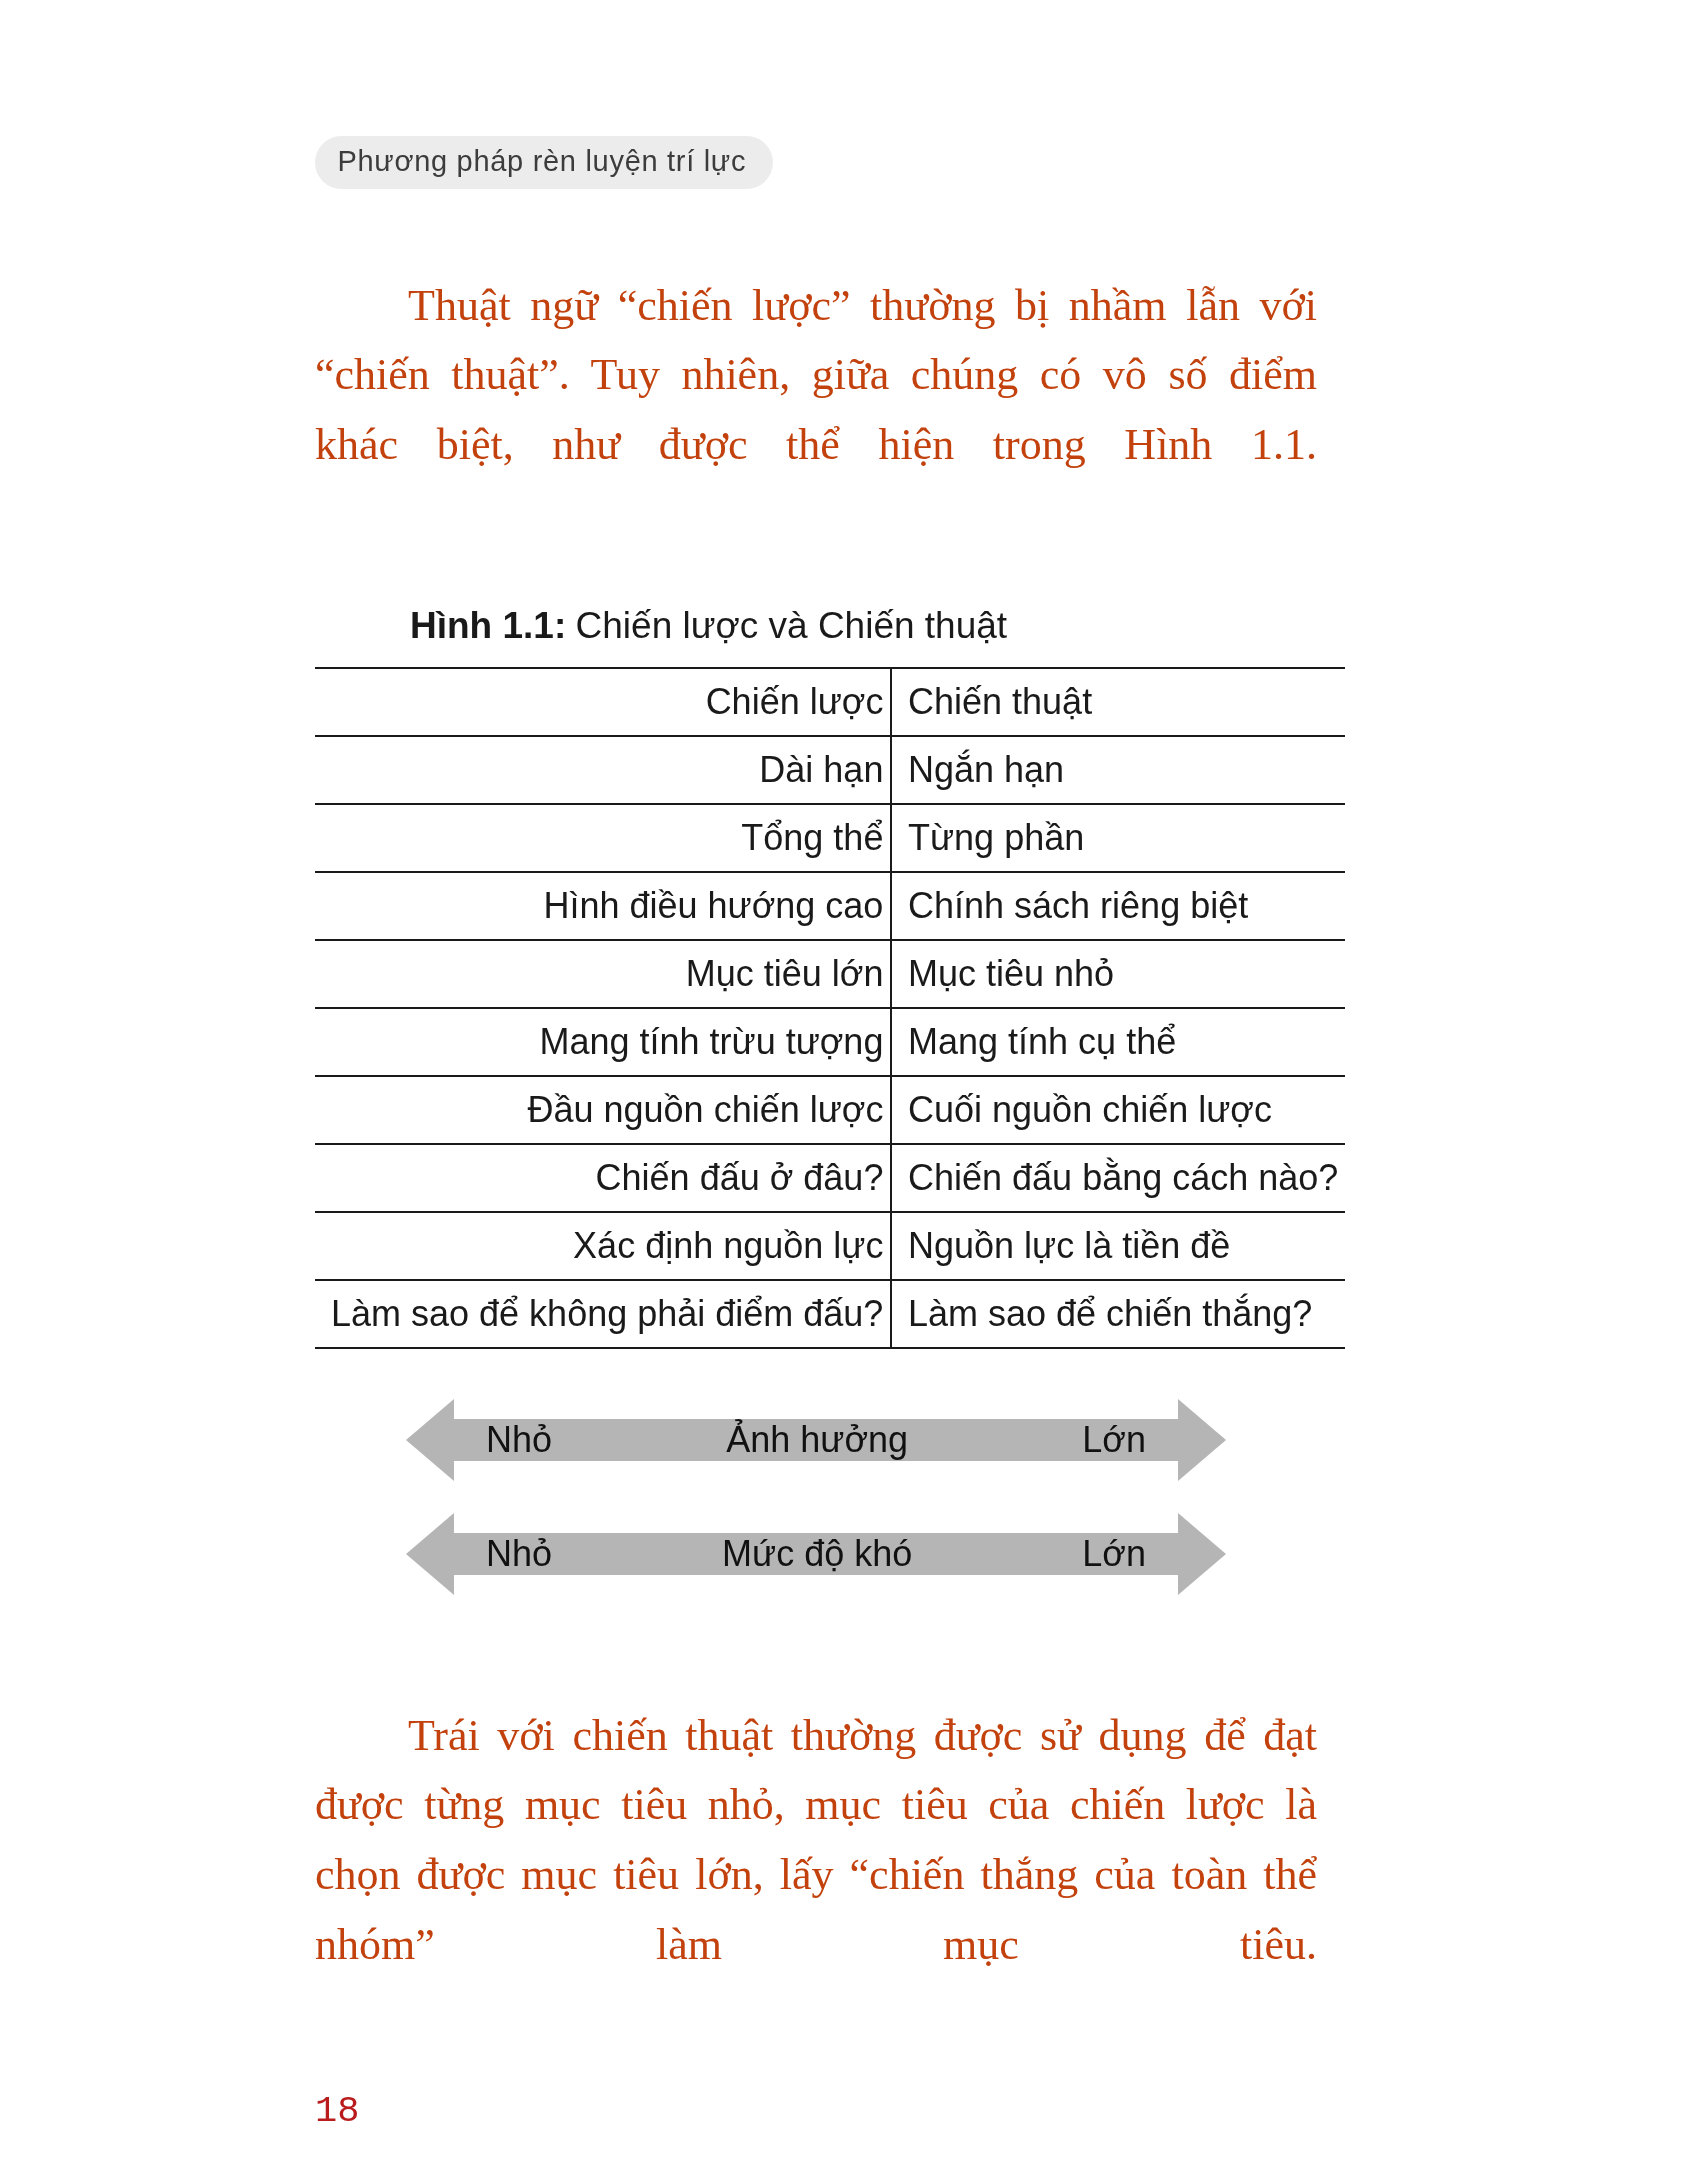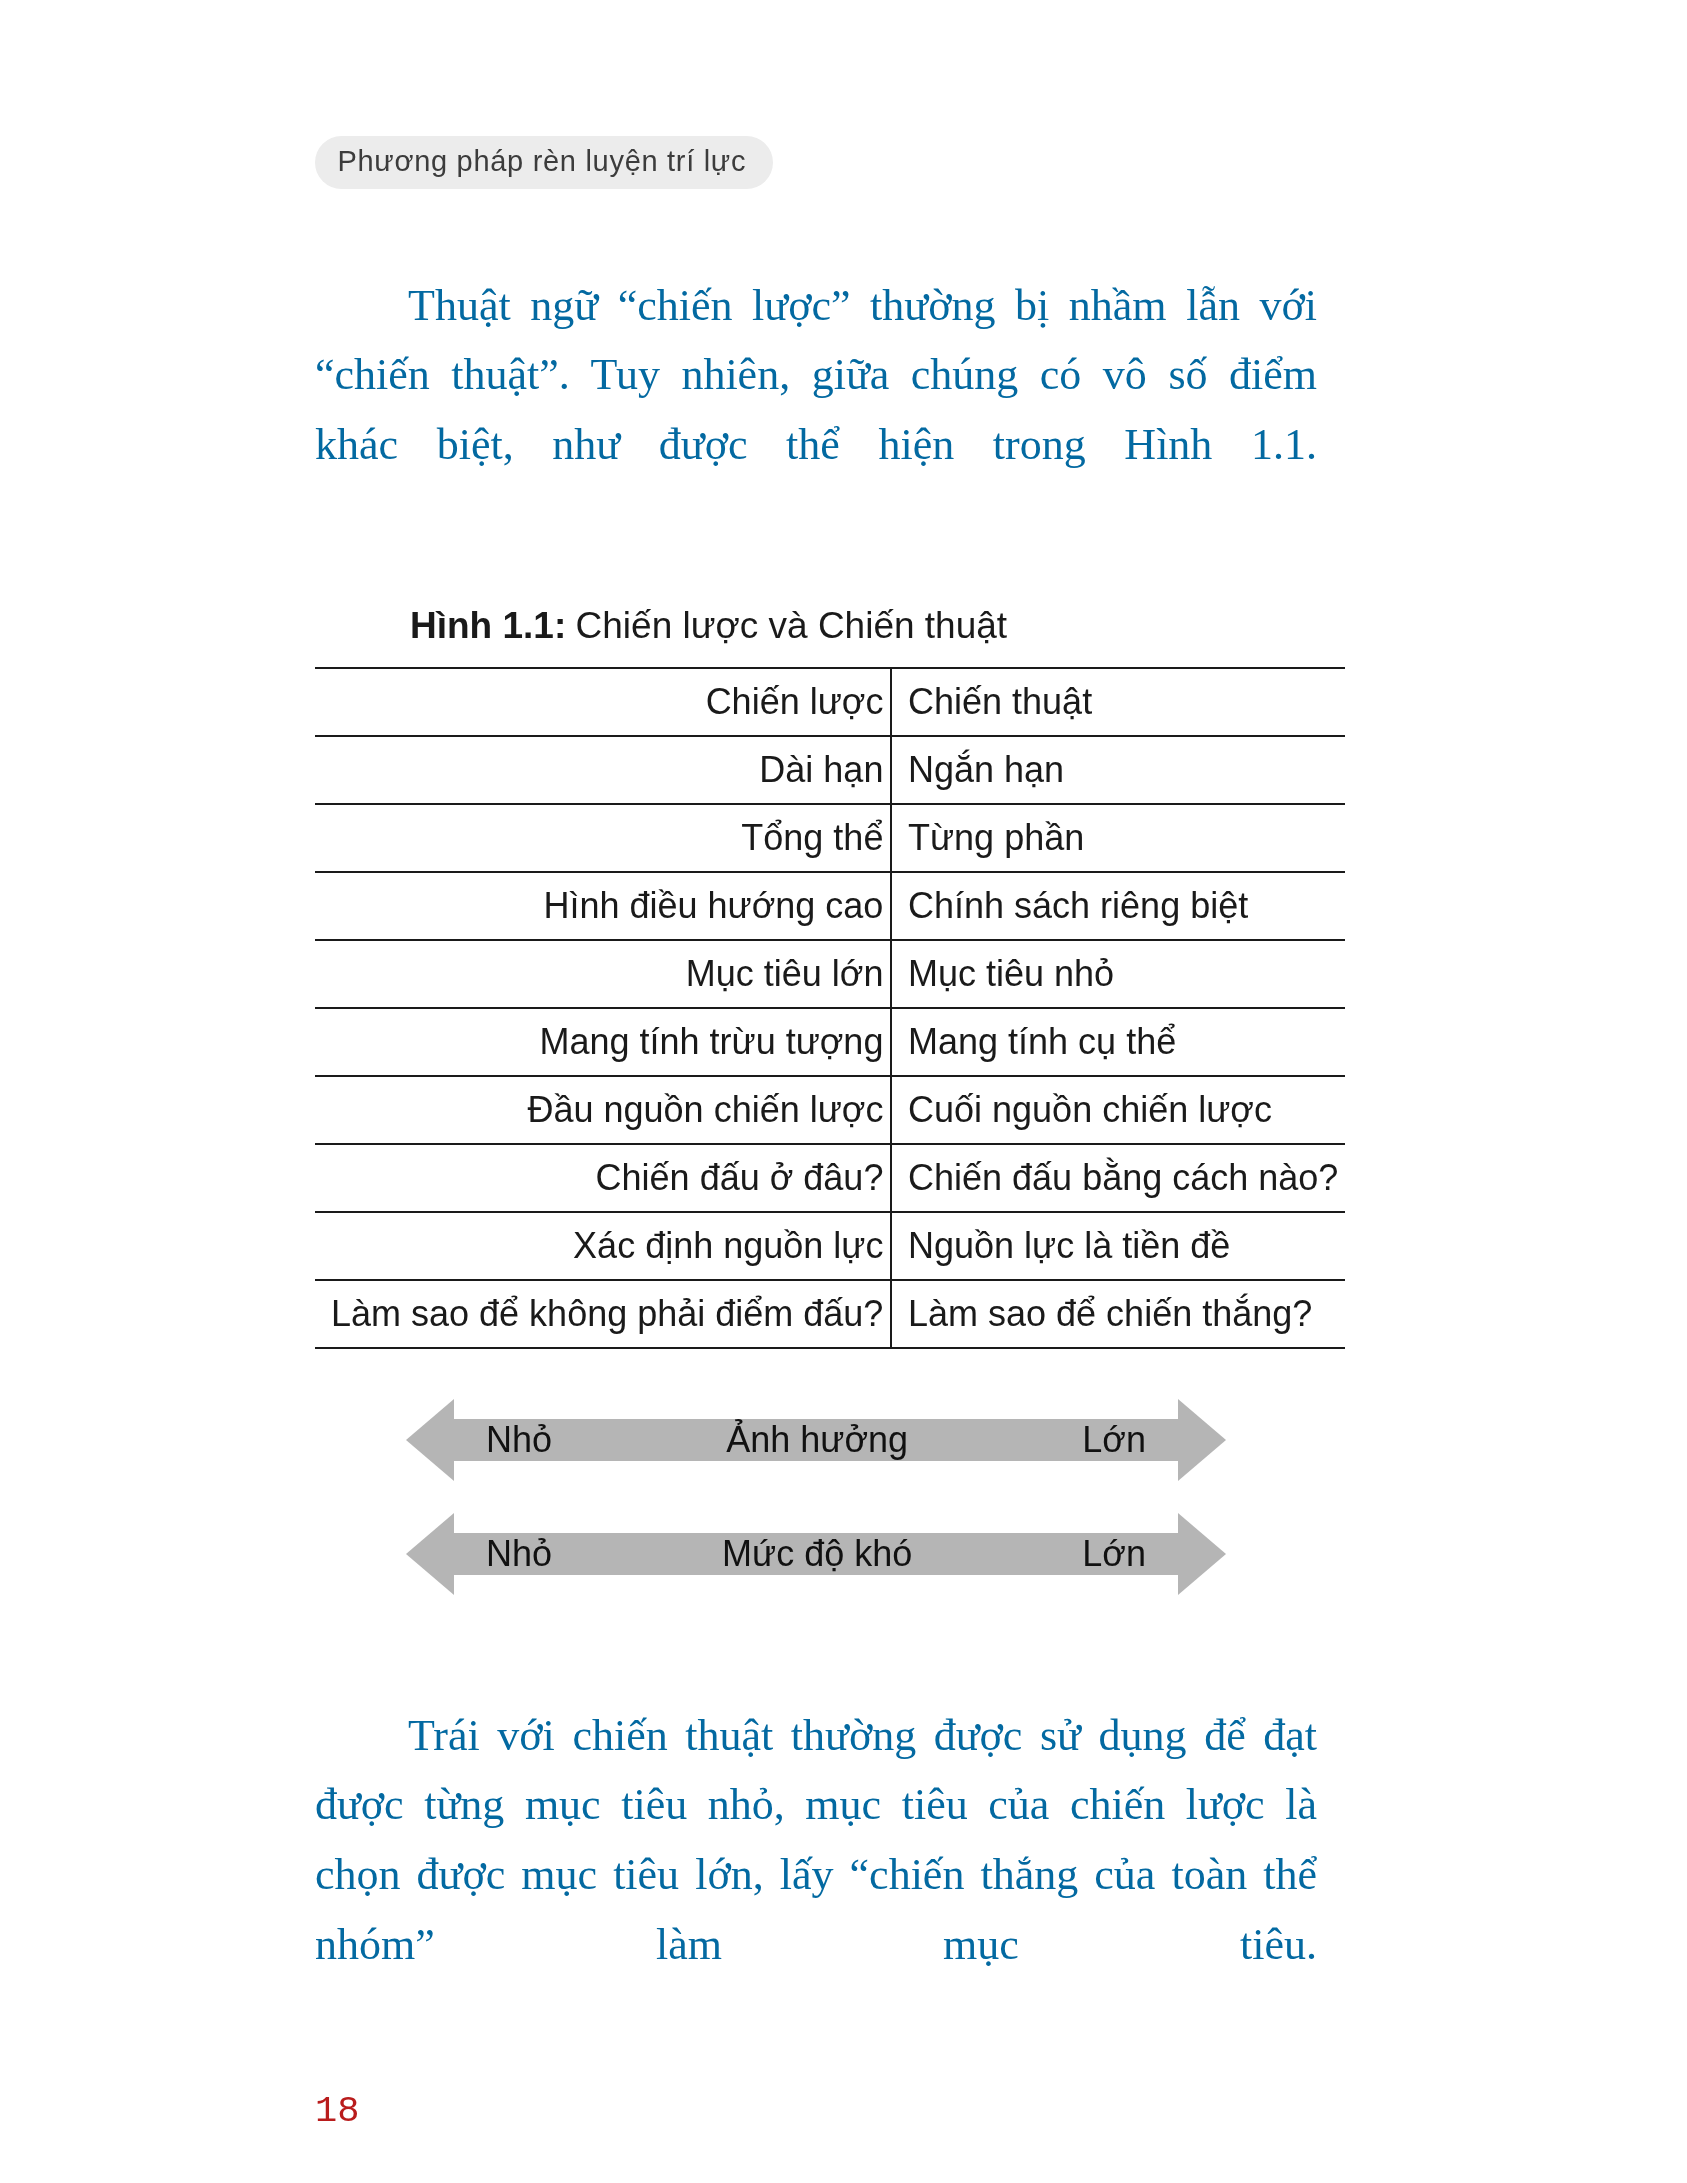--- a/index.html
+++ b/index.html
@@ -23,21 +23,21 @@
     font-size:29px;
     color:#3c3c3c;
     letter-spacing:0.7px;
   }
   .body-para{
     margin:82px 0 0 0;
     font-size:44px;
     line-height:1.58;
     text-align:justify;
     text-indent:93px;
-    color:#0369a1;
+    color:#c2410c;
     word-spacing:4px;
   }
   .body-para:after{content:"";display:inline-block;width:100%;}
   .caption{
     margin:56px 0 20px 95px;
     font-family:"Liberation Sans", sans-serif;
     font-size:37px;
     color:#1a1a1a;
   }
   .caption-bold{font-weight:bold;margin-right:9.3px;}

